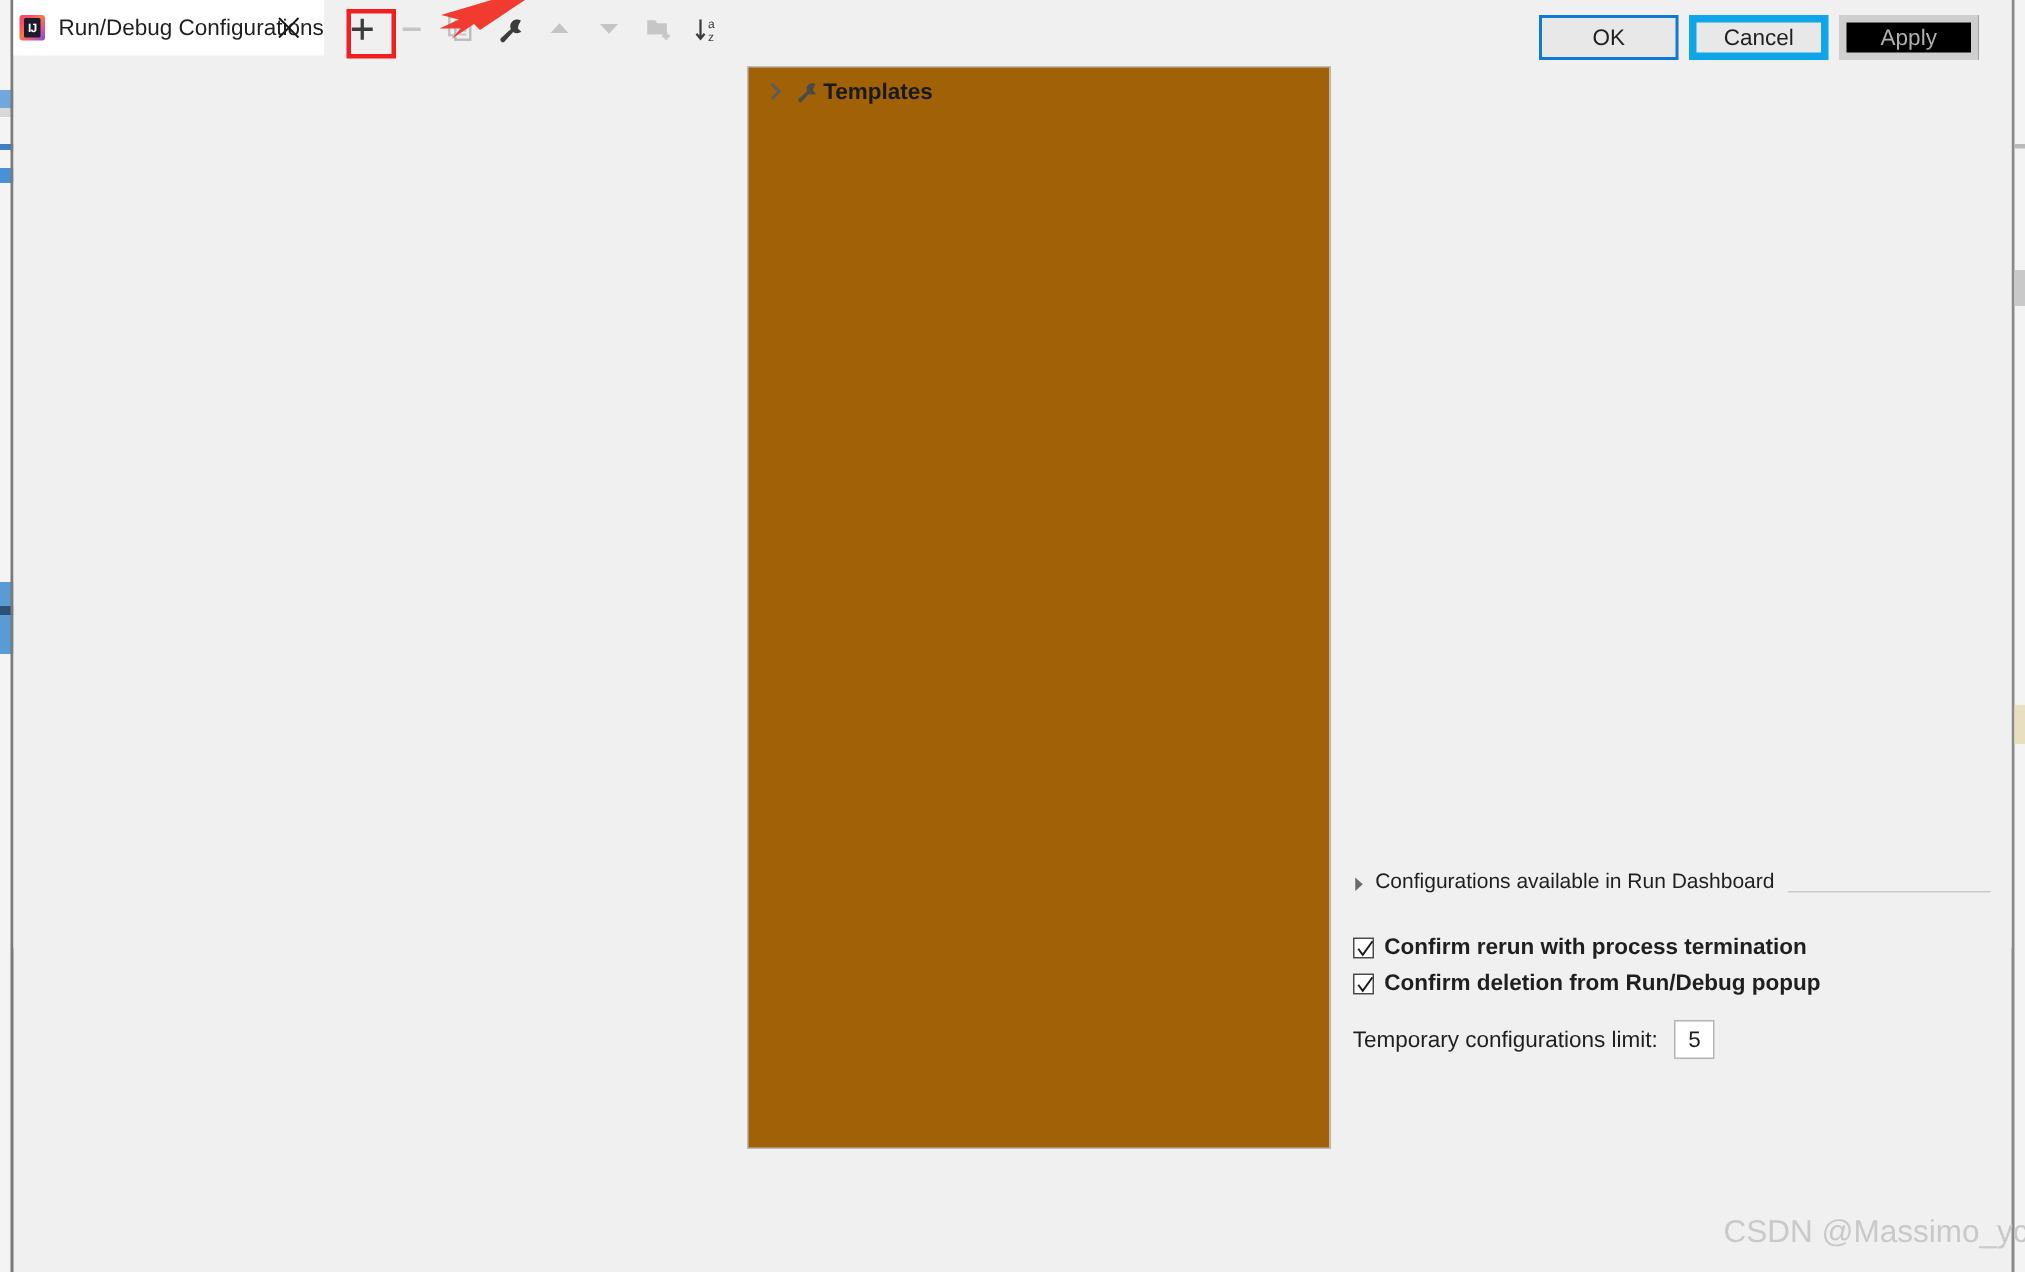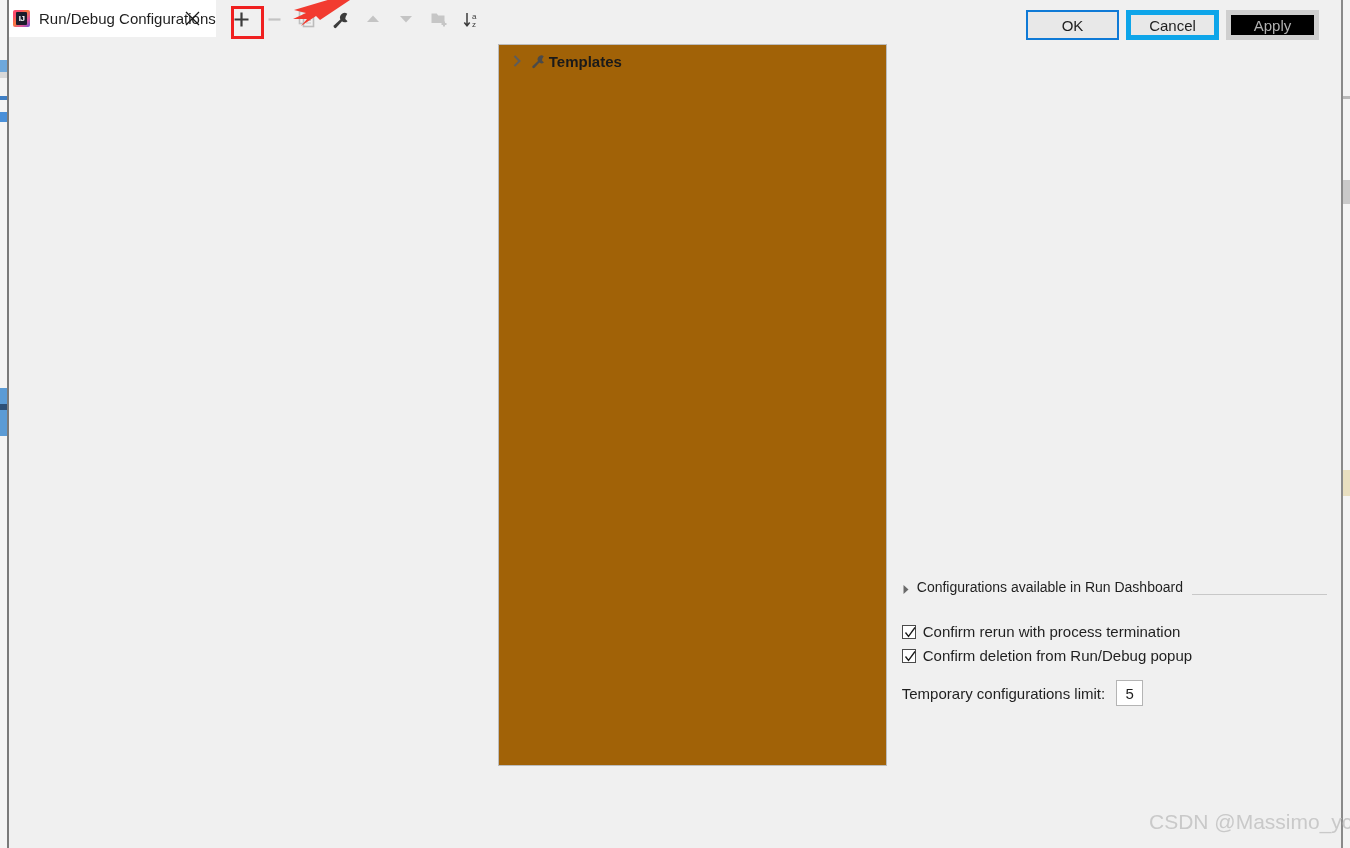--- a/index.html
+++ b/index.html
@@ -148,21 +148,21 @@
     position: absolute; left: 5px; top: 579px; right: 14px;
     display: flex; align-items: flex-end; gap: 3px;
   }
   .dash-tri { width: 12px; display:flex; align-items:center; }
   .dash-label { font-size: 14px; color: #1f1f1f; white-space: nowrap; }
   .dash-line { flex: 1 1 auto; height: 1px; background: #c8c8c8; margin-left: 6px; }
 
   .cb-row {
     position: absolute; left: 5px;
     display: flex; align-items: center; gap: 7px;
-    font-size: 15px; color: #1f1f1f; cursor: pointer;
+    font-size: 15px; color: #1f1f1f; cursor: pointer; font-weight: bold;
   }
   .cb-row.r1 { top: 623px; }
   .cb-row.r2 { top: 647px; }
   .checkbox {
     width: 14px; height: 14px; border: 1px solid #4a4a4a; background: #fff;
     position: relative; flex: 0 0 auto;
   }
   .checkbox svg { position:absolute; left:1px; top:1px; }
 
   .temp-row {

